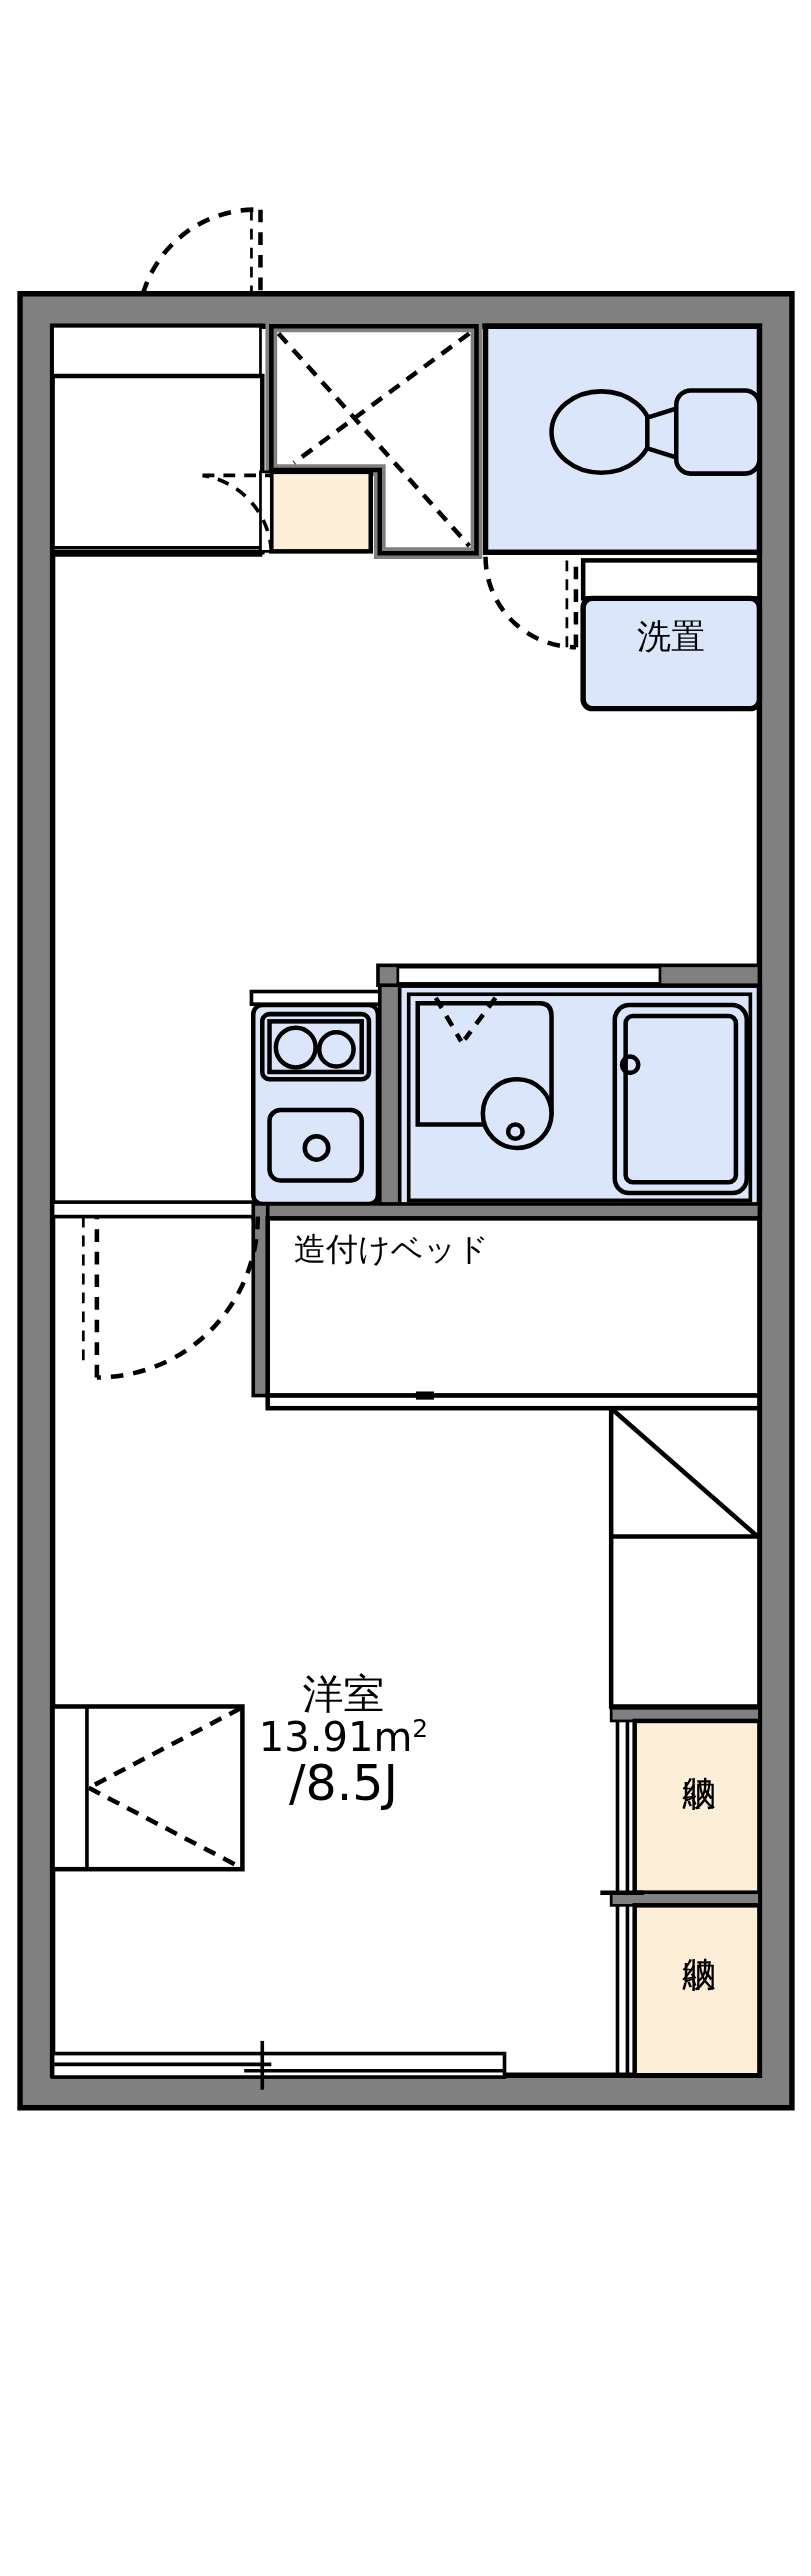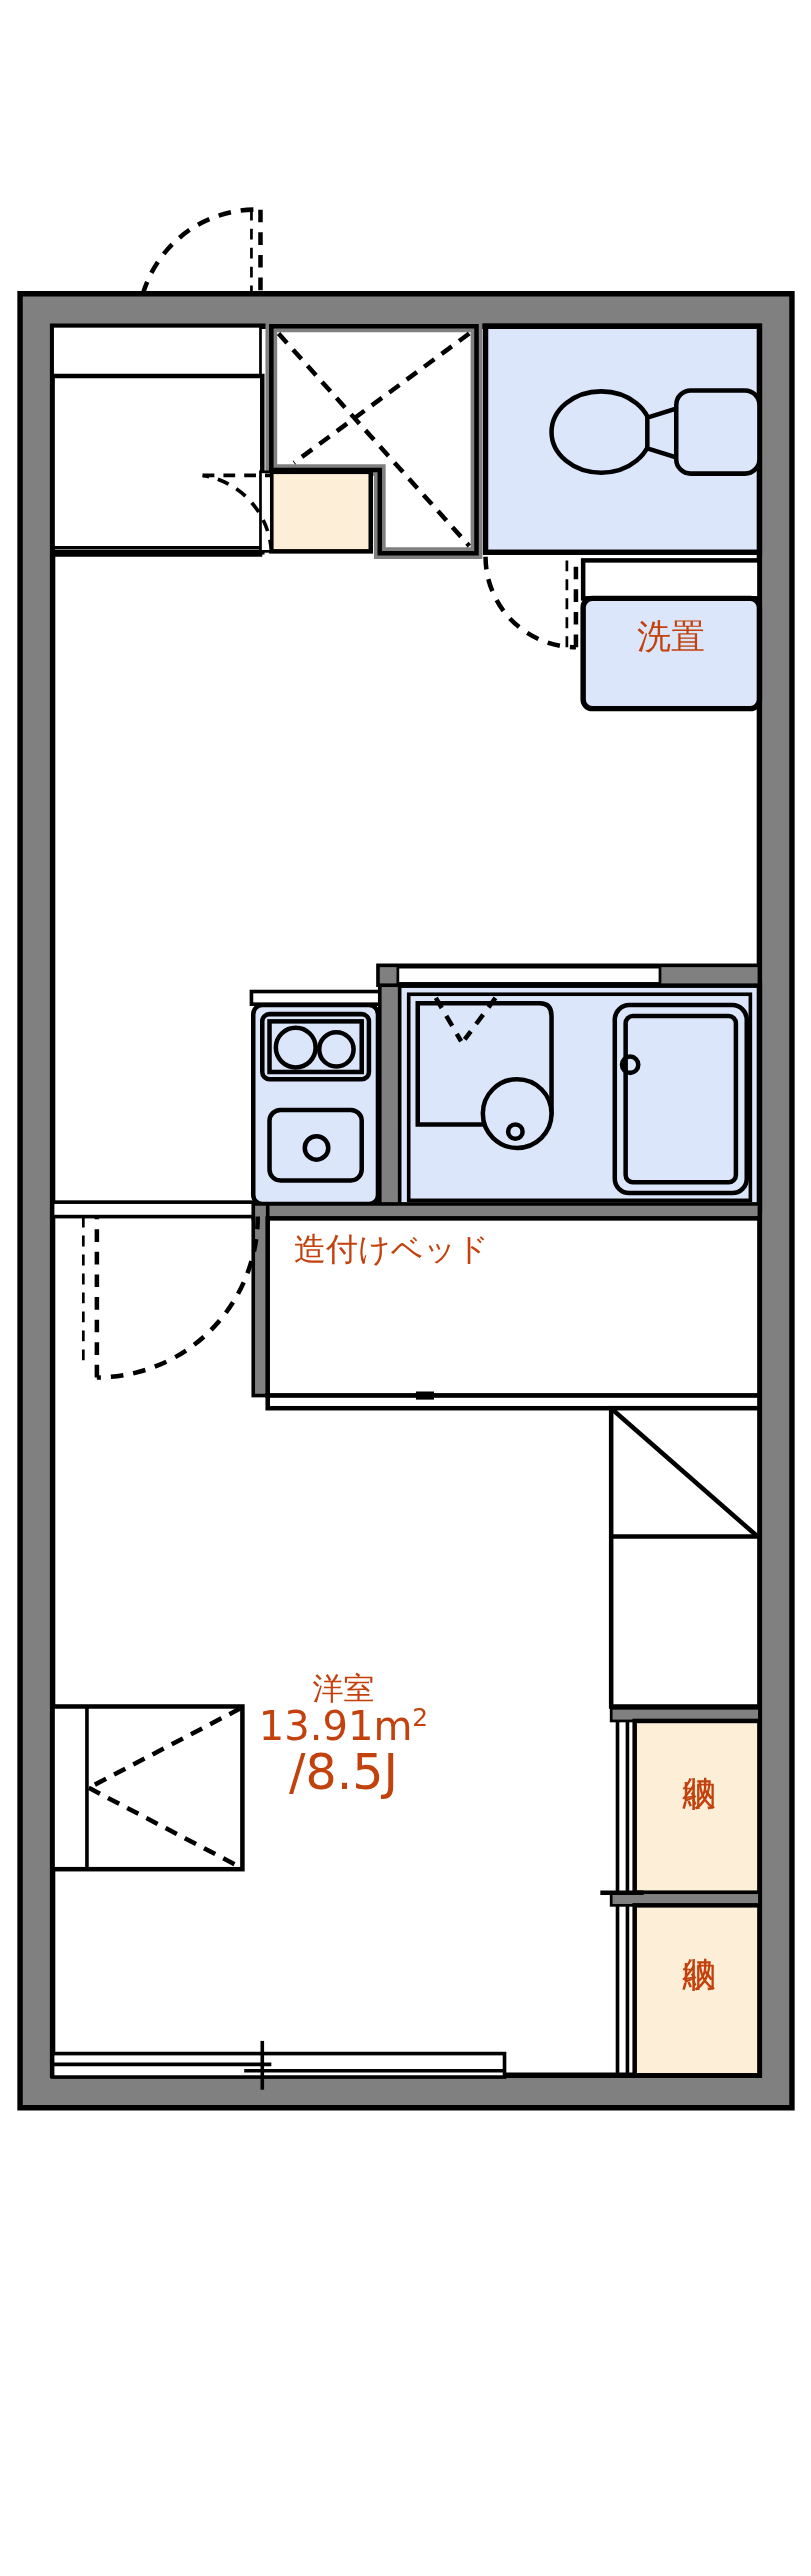--- a/index.html
+++ b/index.html
@@ -1,18 +1,18 @@
 <!DOCTYPE html>
 <html style="font-size:14.5px"><head>
 <meta charset="utf-8">
 <style>
   html,body{margin:0;padding:0;background:#ffffff;}
   body{width:812px;height:2576px;position:relative;font-family:"DejaVu Sans","Liberation Sans",sans-serif;overflow:hidden;}
   #plan{position:absolute;left:0;top:0;width:812px;height:2576px;}
-  .lbl{position:absolute;color:#c2410c;line-height:1.08;text-align:center;white-space:nowrap;}
+  .lbl{position:absolute;color:#000000;line-height:1.08;text-align:center;white-space:nowrap;}
   .vert{writing-mode:vertical-rl;text-orientation:upright;line-height:1.05;}
   .sup{font-size:0.62em;vertical-align:super;}
 </style>
 </head>
 <body>
 
 <svg id="plan" viewBox="0 0 898 2850" xmlns="http://www.w3.org/2000/svg">
 
   <g>
     <path d="M22,325 H876 V2332 H22 Z
@@ -194,21 +194,21 @@
 
 <div class="lbl" style="left:197px;top:1232px;width:389px;font-size:32px;">
   <div>造付けベッド</div>
 </div>
 
 <div class="lbl" style="left:588px;top:618px;width:166px;font-size:34px;">
   <span>洗置</span>
 </div>
 
 <div class="lbl" style="left:172px;top:1672px;width:343px;font-size:43px;">
-  <div style="font-size:31px;">洋室</div>
+  <div style="font-size:41px;">洋室</div>
   <div style="font-size:40px;margin-top:0;">
     <span>13.91</span><span>m</span><span class="sup">2</span>
   </div>
   <div style="font-size:49px;margin-top:-1.8px;">/8.5J</div>
 </div>
 
 <div class="lbl vert" style="left:681px;top:1750px;font-size:34px;">
   <span>収納</span>
 </div>
 

